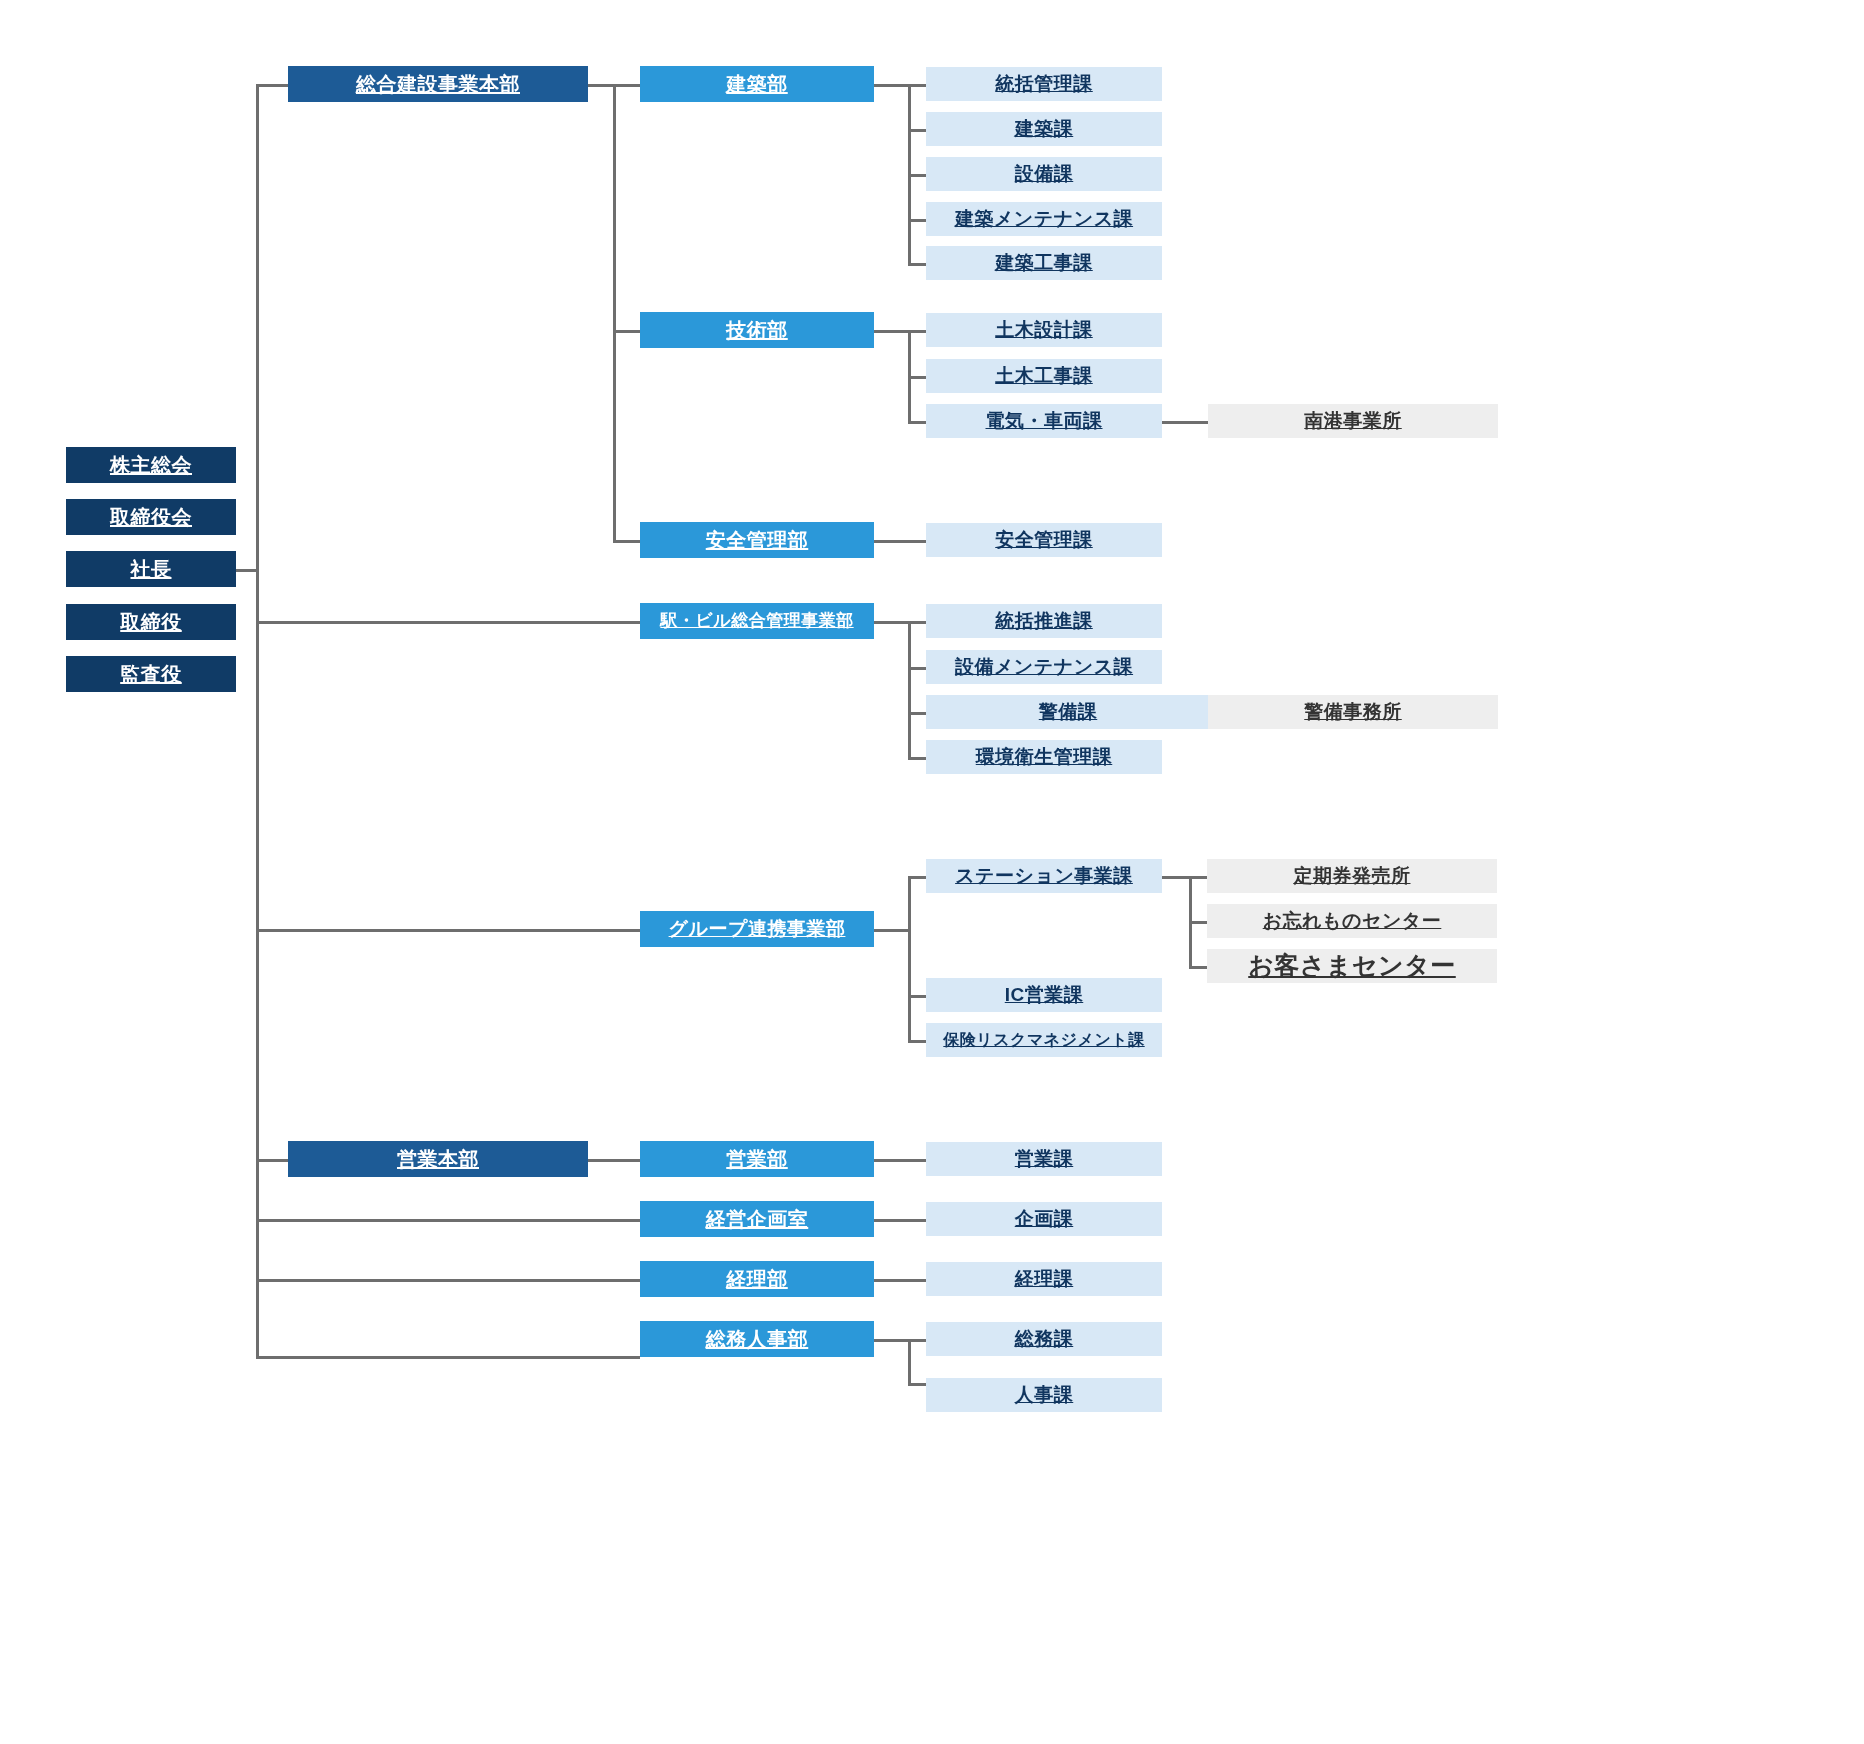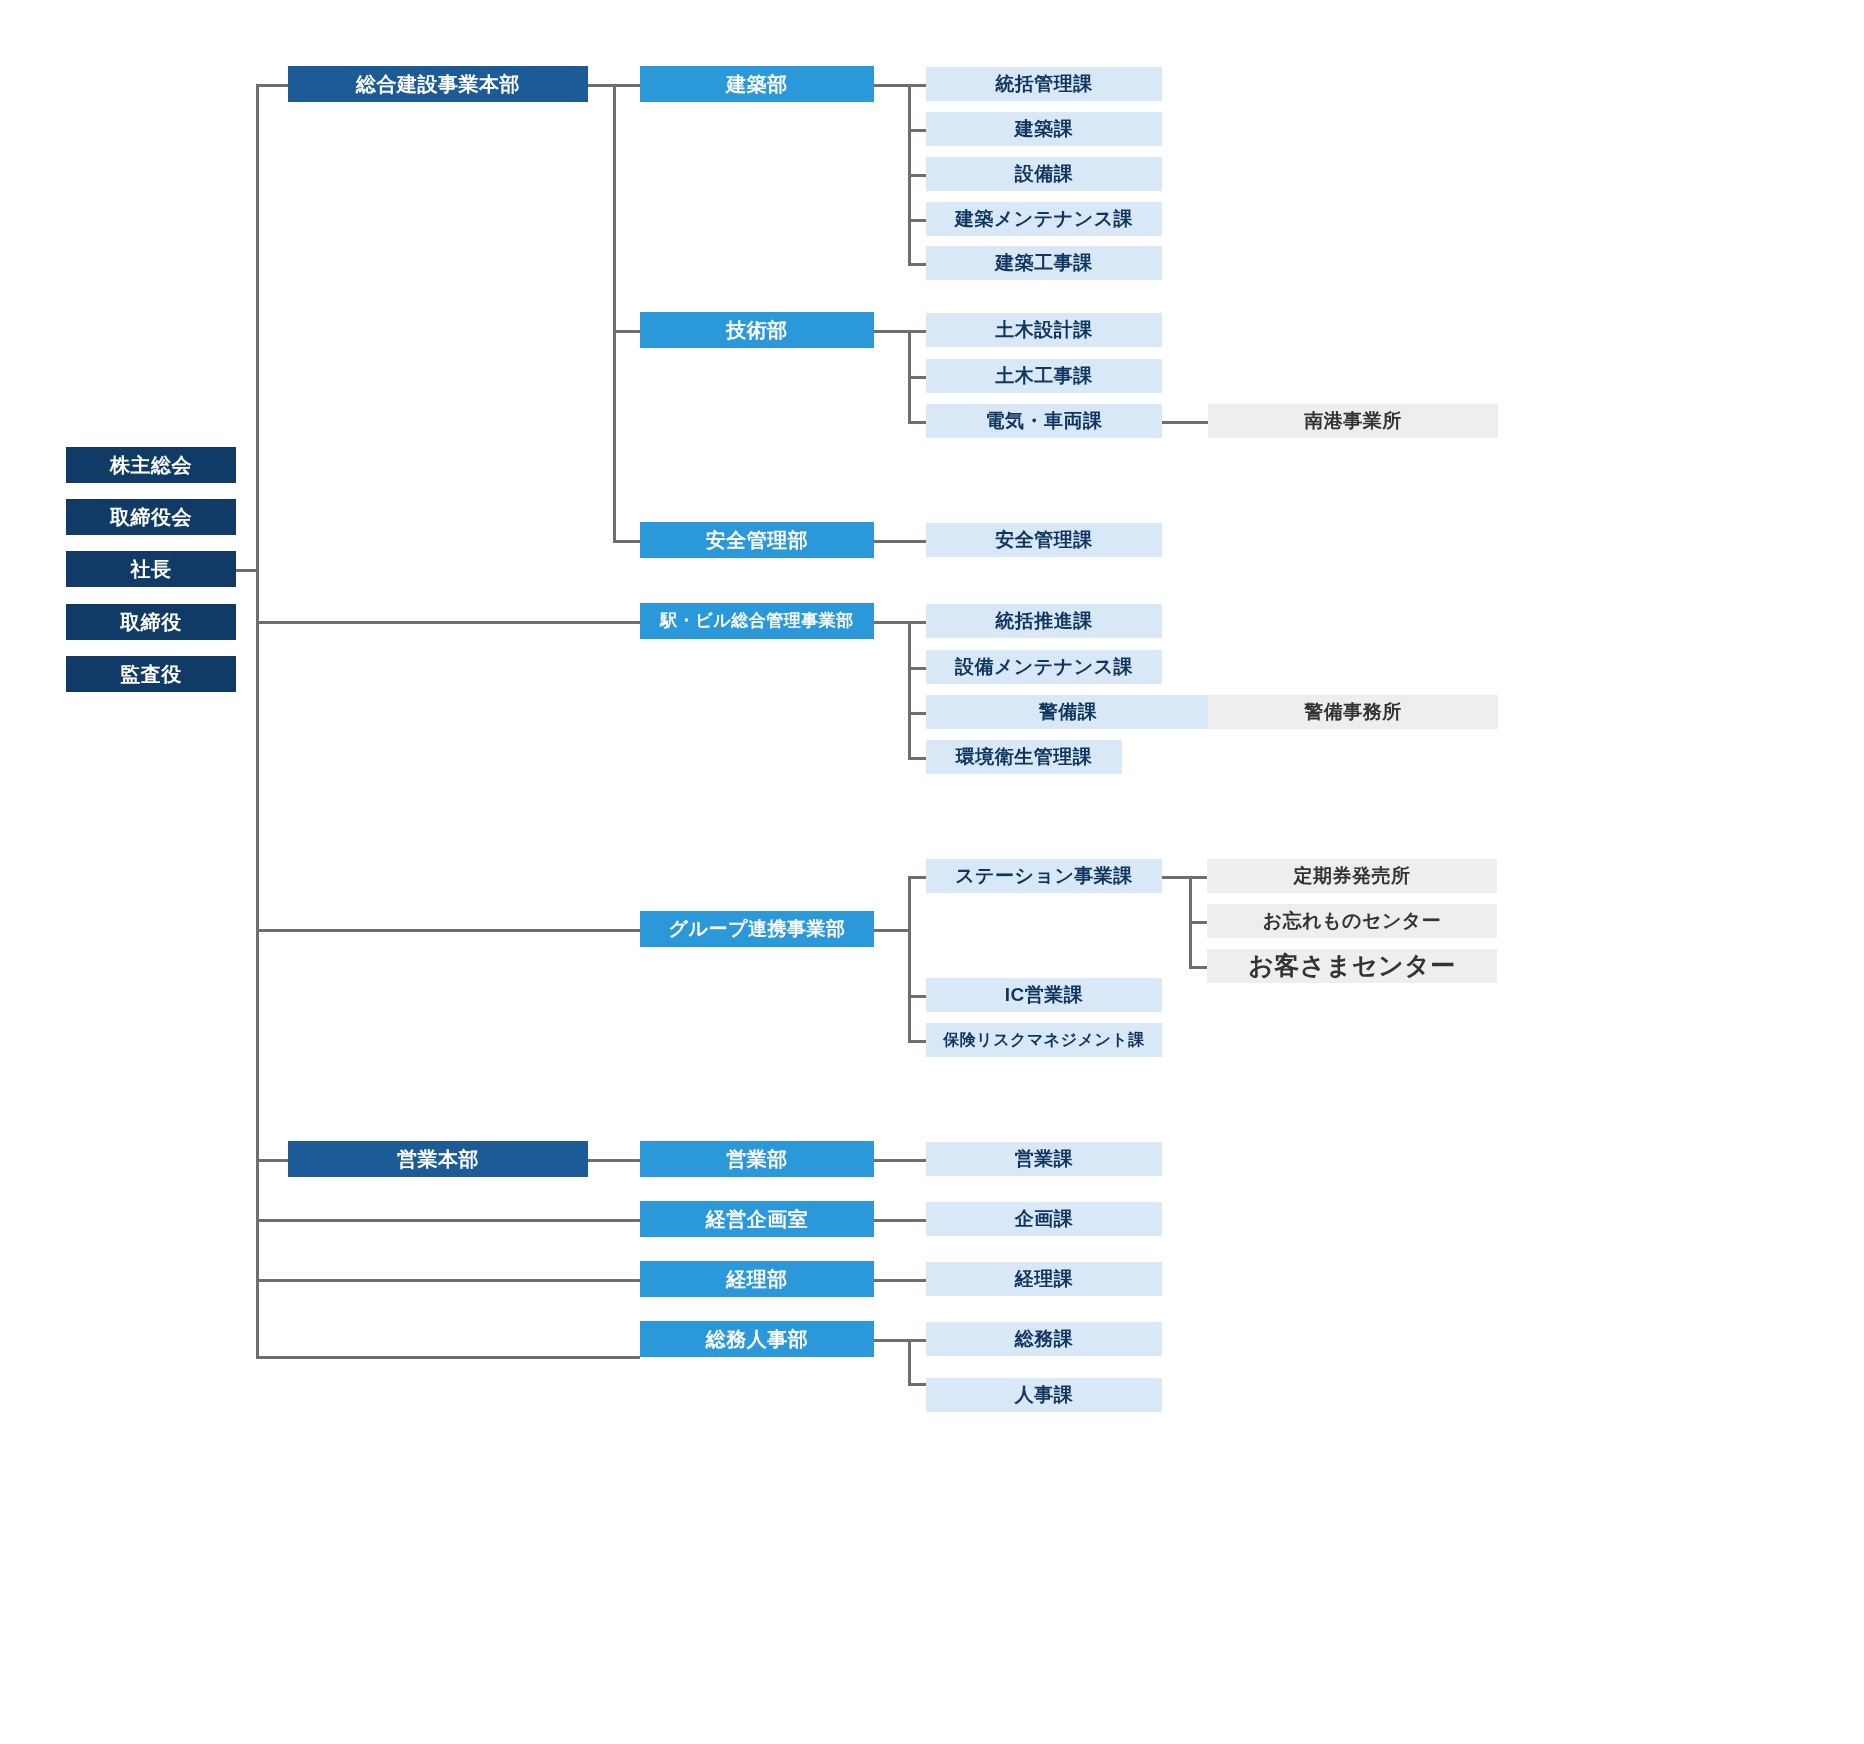--- a/index.html
+++ b/index.html
@@ -1,20 +1,20 @@
 <!DOCTYPE html>
 <html><head>
 <meta charset="utf-8">
 <style>
   html,body{margin:0;padding:0;background:#ffffff;}
   body{font-family:"Liberation Sans","DejaVu Sans",sans-serif;}
   #chart{position:relative;width:1864px;height:1744px;background:#ffffff;overflow:hidden;}
 
   .node{position:absolute;box-sizing:border-box;display:flex;align-items:center;justify-content:center;
-        text-align:center;font-weight:bold;letter-spacing:.5px;line-height:1.1;}
+        text-align:center;font-weight:bold;letter-spacing:.5px;line-height:1.1;text-decoration:underline;}
 
   
   .lv-exec   {background:#103b66;color:#ffffff;}       
   .lv-hq     {background:#1d5b96;color:#ffffff;}       
   .lv-dept   {background:#2b98d9;color:#ffffff;}       
   .lv-sect   {background:#d8e8f6;color:#10355f;}       
   .lv-ext    {background:#eeeeee;color:#333333;}       
 
   .line{position:absolute;background:#6e6e6e;}
   .line.h{height:3px;}
@@ -129,21 +129,21 @@
   <div class="node lv-sect" style="left:926px;top:359px;width:236px;height:34px;font-size:19px;">土木工事課</div>
   <div class="node lv-sect" style="left:926px;top:404px;width:236px;height:34px;font-size:19px;">電気・車両課</div>
 
   <div class="node lv-ext" style="left:1208px;top:404px;width:290px;height:34px;font-size:19px;">南港事業所</div>
 
   <div class="node lv-sect" style="left:926px;top:523px;width:236px;height:34px;font-size:19px;">安全管理課</div>
 
   <div class="node lv-sect" style="left:926px;top:604px;width:236px;height:34px;font-size:19px;">統括推進課</div>
   <div class="node lv-sect" style="left:926px;top:650px;width:236px;height:34px;font-size:19px;">設備メンテナンス課</div>
   <div class="node lv-sect" style="left:926px;top:695px;width:284px;height:34px;font-size:19px;">警備課</div>
-  <div class="node lv-sect" style="left:926px;top:740px;width:196px;height:34px;font-size:19px;">環境衛生管理課</div>
+  <div class="node lv-sect" style="left:926px;top:740px;width:236px;height:34px;font-size:19px;">環境衛生管理課</div>
 
   <div class="node lv-ext" style="left:1208px;top:695px;width:290px;height:34px;font-size:19px;">警備事務所</div>
 
   <div class="node lv-sect" style="left:926px;top:859px;width:236px;height:34px;font-size:19px;">ステーション事業課</div>
   <div class="node lv-sect" style="left:926px;top:978px;width:236px;height:34px;font-size:19px;">IC営業課</div>
   <div class="node lv-sect" style="left:926px;top:1023px;width:236px;height:34px;font-size:16px;">保険リスクマネジメント課</div>
 
   <div class="node lv-ext" style="left:1207px;top:859px;width:290px;height:34px;font-size:19px;">定期券発売所</div>
   <div class="node lv-ext" style="left:1207px;top:904px;width:290px;height:34px;font-size:19px;">お忘れものセンター</div>
   <div class="node lv-ext" style="left:1207px;top:949px;width:290px;height:34px;font-size:25px;">お客さまセンター</div>

